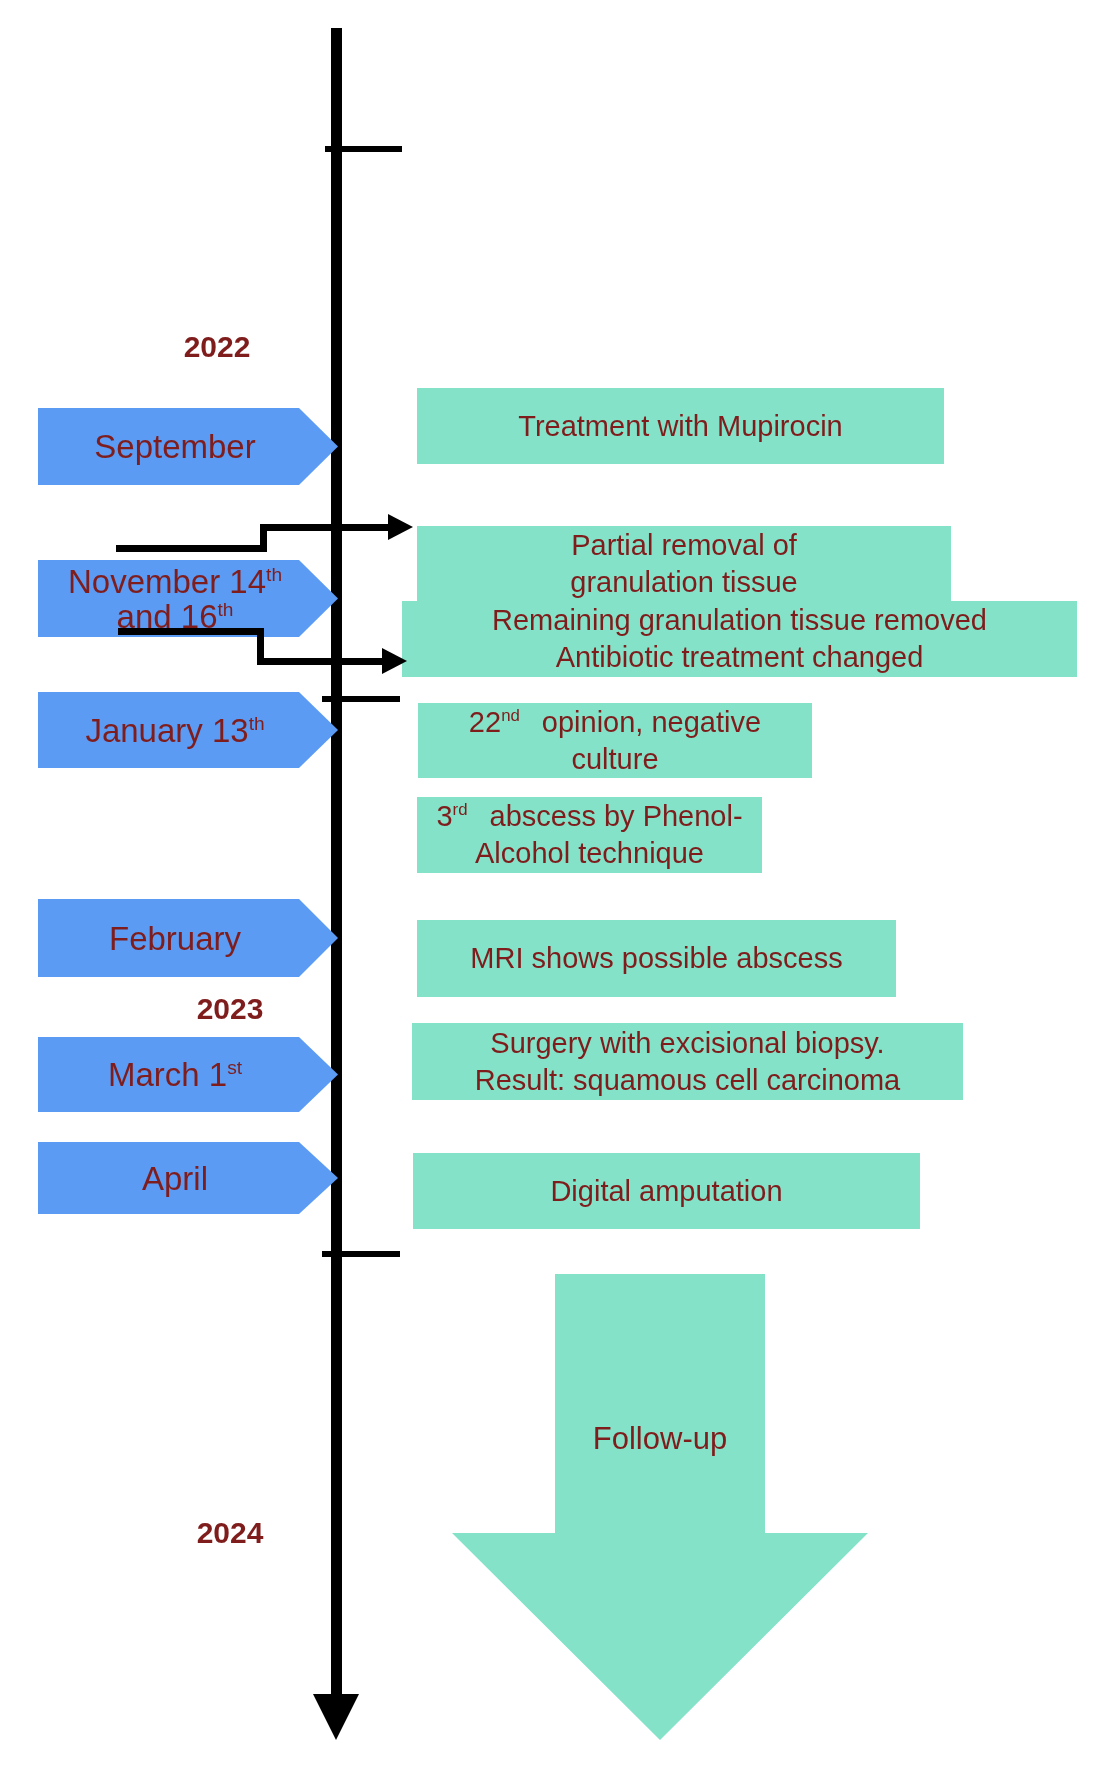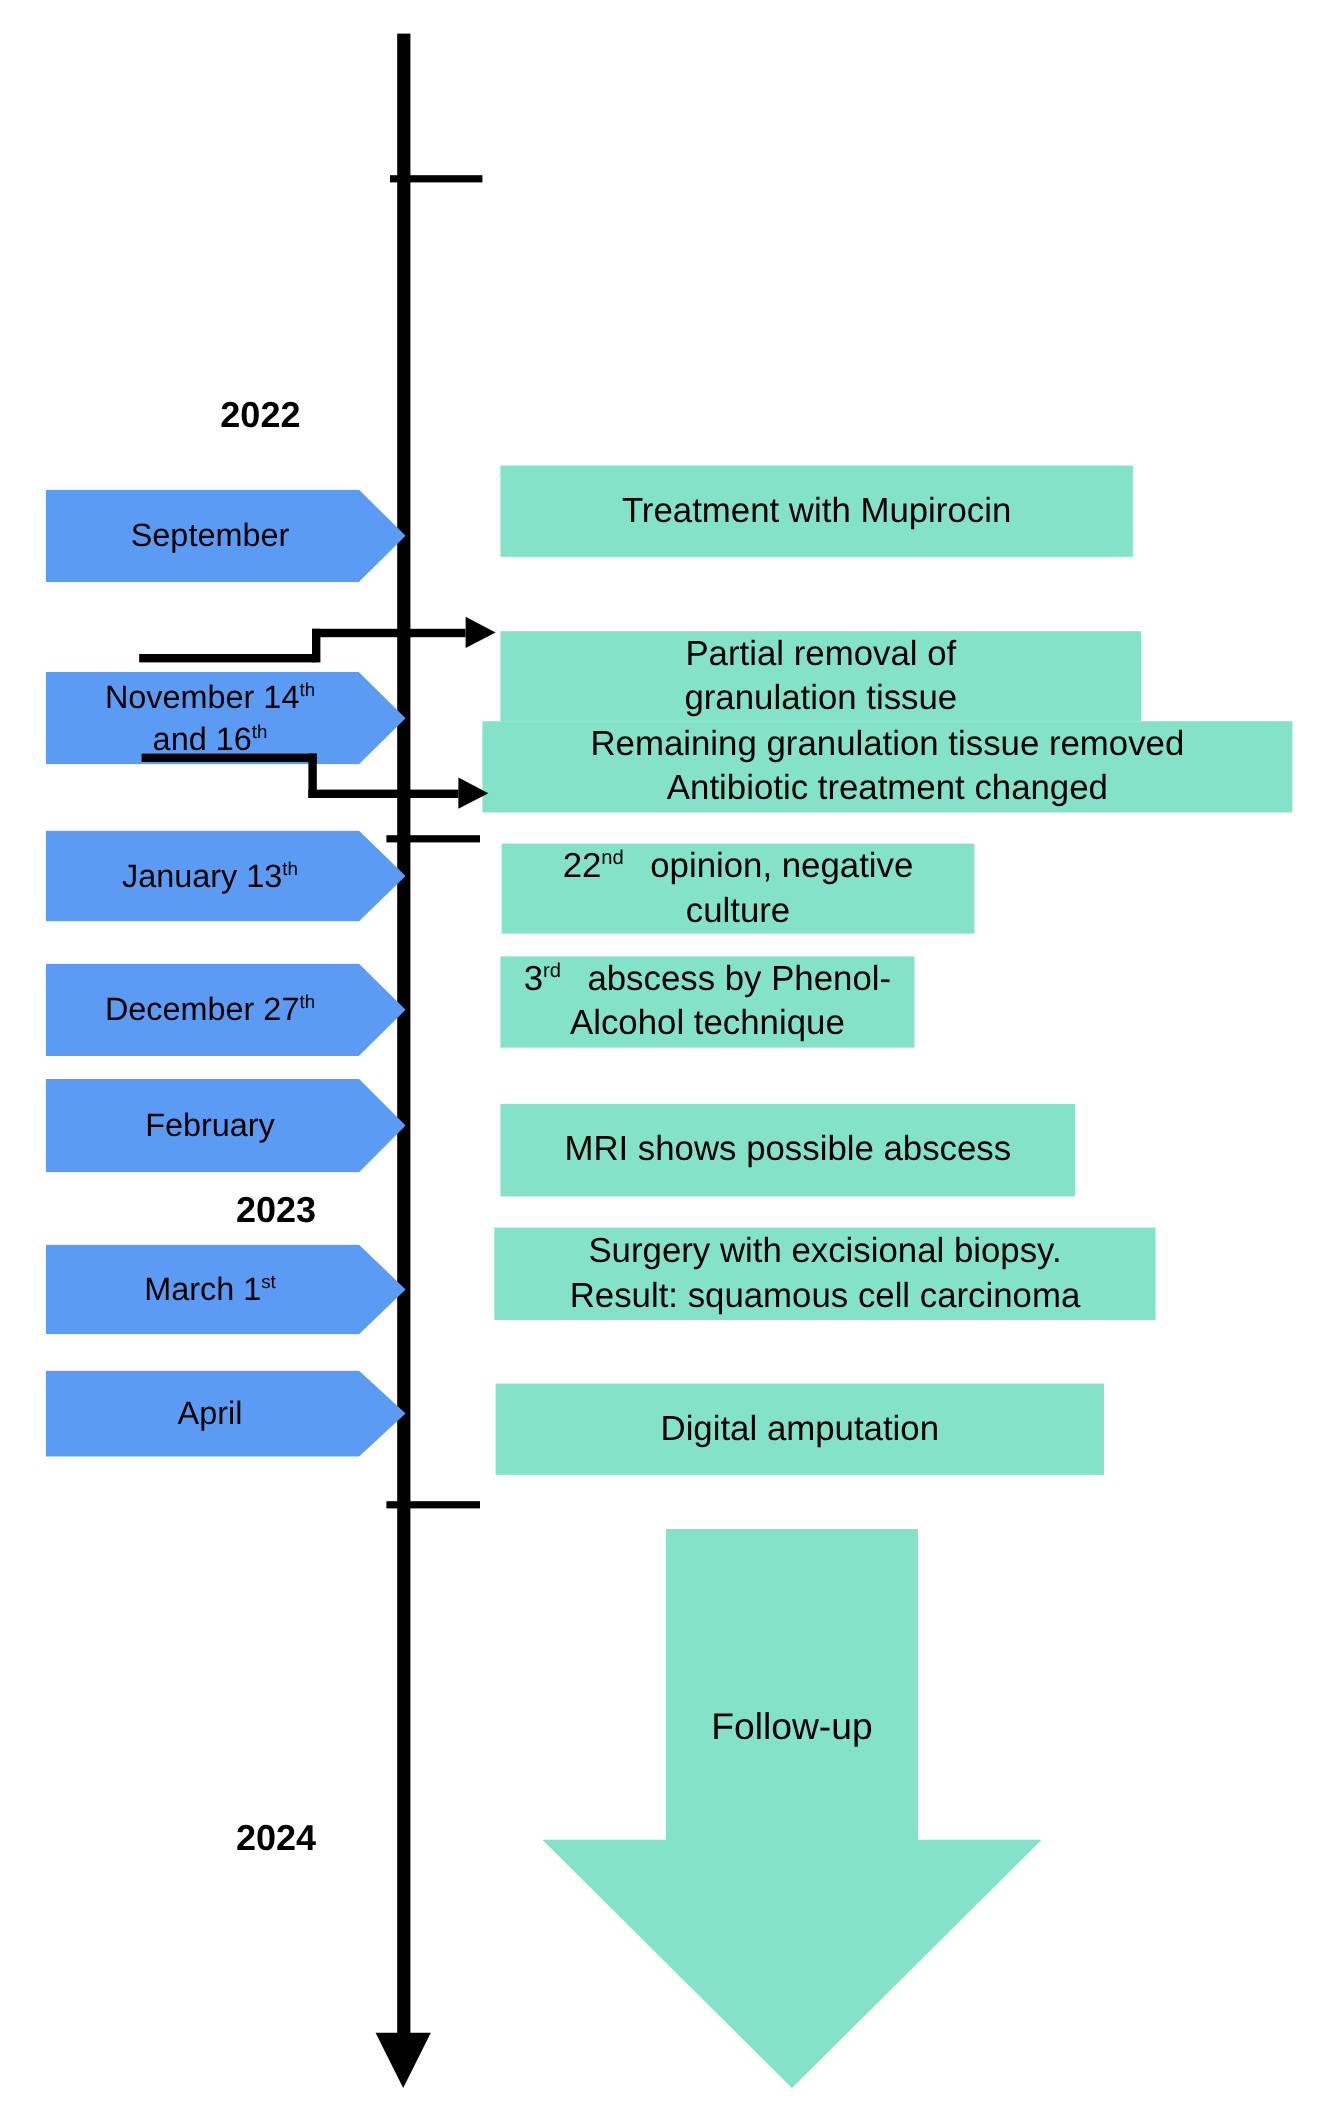--- a/index.html
+++ b/index.html
@@ -2,21 +2,21 @@
 <html><head>
 <meta charset="utf-8">
 <style>
   html, body { margin: 0; padding: 0; background: #ffffff; }
   #canvas {
     position: relative;
     width: 1116px;
     height: 1769px;
     background: #ffffff;
     font-family: "Liberation Sans", "DejaVu Sans", sans-serif;
-    color: #000000;
+    color: #7f1d1d;
     overflow: hidden;
   }
   .abs { position: absolute; }
 
   
   .axis-shaft { background: #000; }
   .axis-tick  { background: #000; }
   .axis-head {
     width: 0; height: 0;
     border-left: 23px solid transparent;
@@ -36,21 +36,21 @@
   
   .milestone {
     left: 38px;
     width: 300px;
     background: #5B9BF3;
     clip-path: polygon(0 0, 87% 0, 100% 50%, 87% 100%, 0 100%);
     display: flex;
     flex-direction: column;
     justify-content: center;
     align-items: center;
-    font-size: 27px;
+    font-size: 33px;
     line-height: 35px;
     text-align: center;
     padding-right: 26px;
     box-sizing: border-box;
   }
 
   
   .event {
     background: #83E2C7;
     display: flex;
@@ -117,23 +117,20 @@
 
   <div class="abs milestone" style="top:560px; height:77px;">
     <span><span>November 14</span><sup class="sup">th</sup></span>
     <span><span>and 16</span><sup class="sup">th</sup></span>
   </div>
 
   <div class="abs milestone" style="top:692px; height:76px;">
     <span><span>January 13</span><sup class="sup">th</sup></span>
   </div>
 
-  <div class="abs milestone" style="top:803px; height:77px;">
-    <span><span>December 27</span><sup class="sup">th</sup></span>
-  </div>
 
   <div class="abs milestone" style="top:899px; height:78px;">
     <span><span>February</span></span>
   </div>
 
   <div class="abs milestone" style="top:1037px; height:75px;">
     <span><span>March 1</span><sup class="sup">st</sup></span>
   </div>
 
   <div class="abs milestone" style="top:1142px; height:72px;">

